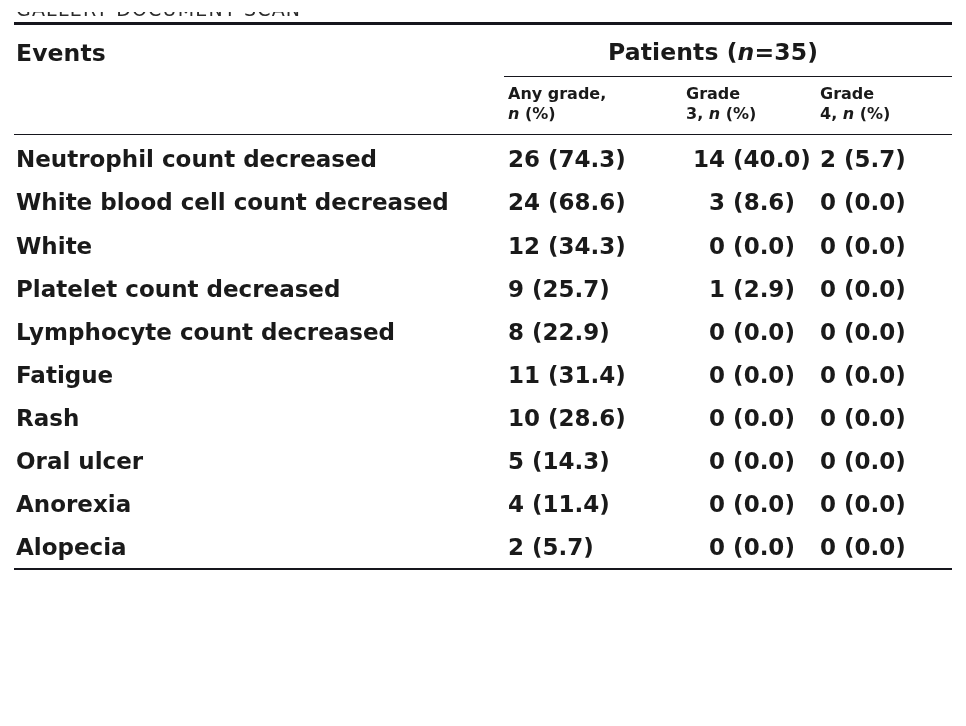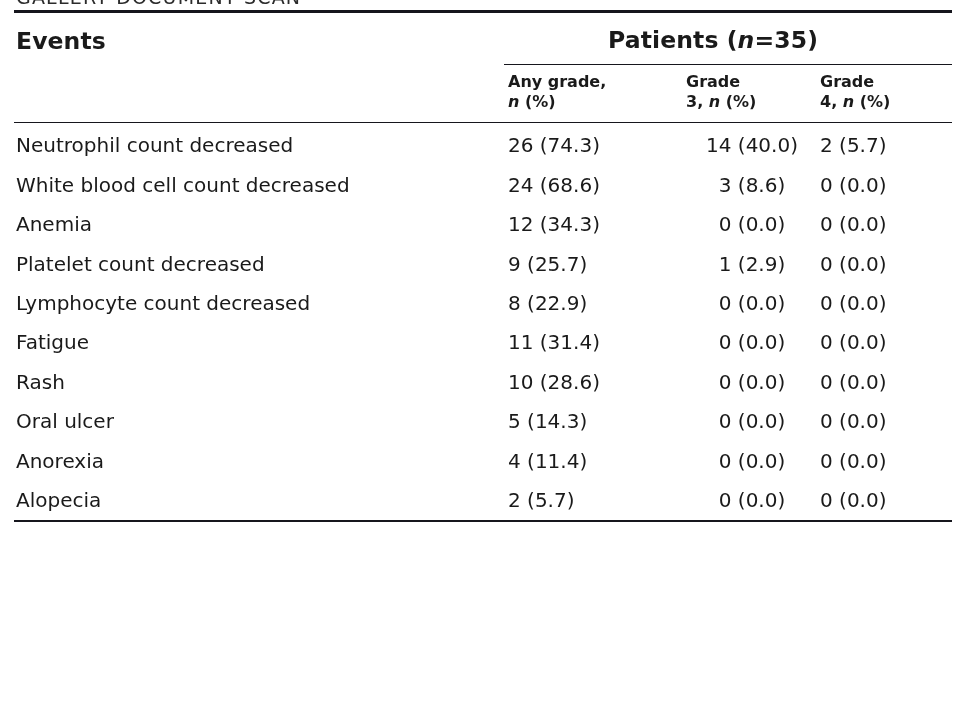--- a/index.html
+++ b/index.html
@@ -12,21 +12,21 @@
     height: 726px;
     font-family: "DejaVu Sans", sans-serif;
     color: #1a1a1a;
     overflow: hidden;
   }
   .page {
     position: relative;
     width: 966px;
     height: 726px;
     box-sizing: border-box;
-    padding: 0 14px;
+    padding: 12px 14px;
   }
   table.adverse-events {
     width: 938px;
     border-collapse: collapse;
     table-layout: fixed;
     font-size: 22.5px;
   }
   col.c-event  { width: 490px; }
   col.c-any    { width: 180px; }
   col.c-g3     { width: 134px; }
@@ -73,24 +73,24 @@
     padding: 7px 0 9px 0;
     font-size: 16px;
     line-height: 1.28;
   }
   .hdr-row2 th.sub-any { padding-left: 4px; }
   .hdr-row2 th.sub-g3 { padding-left: 2px; }
   .hdr-row2 th.sub-g4 { padding-left: 2px; }
 
   tbody td {
     padding: 7.5px 0 7.5px 0;
-    font-size: 20px;
+    font-size: 23px;
     vertical-align: top;
     line-height: 1.22;
-    font-weight: 400;
+    font-weight: 700;
   }
   tbody td.event-name { padding-left: 2px; }
   tbody td.num-any { padding-left: 4px; }
   tbody td.num-g3  { padding-left: 2px; text-align: center; }
   tbody td.num-g4  { padding-left: 2px; }
   .sub-line {
     display: block;
     padding-top: 4px;
   }
   i { font-style: italic; }
@@ -172,21 +172,21 @@
         <td class="num-g3">14 (40.0)</td>
         <td class="num-g4">2 (5.7)</td>
       </tr>
       <tr>
         <td class="event-name">White blood cell count decreased</td>
         <td class="num-any">24 (68.6)</td>
         <td class="num-g3">3 (8.6)</td>
         <td class="num-g4">0 (0.0)</td>
       </tr>
       <tr>
-        <td class="event-name">Anemia</td>
+        <td class="event-name">White</td>
         <td class="num-any">12 (34.3)</td>
         <td class="num-g3">0 (0.0)</td>
         <td class="num-g4">0 (0.0)</td>
       </tr>
       <tr>
         <td class="event-name">Platelet count decreased</td>
         <td class="num-any">9 (25.7)</td>
         <td class="num-g3">1 (2.9)</td>
         <td class="num-g4">0 (0.0)</td>
       </tr>

